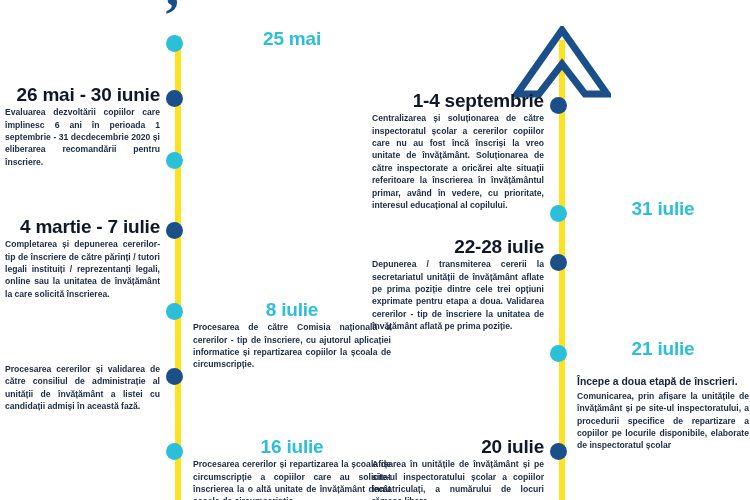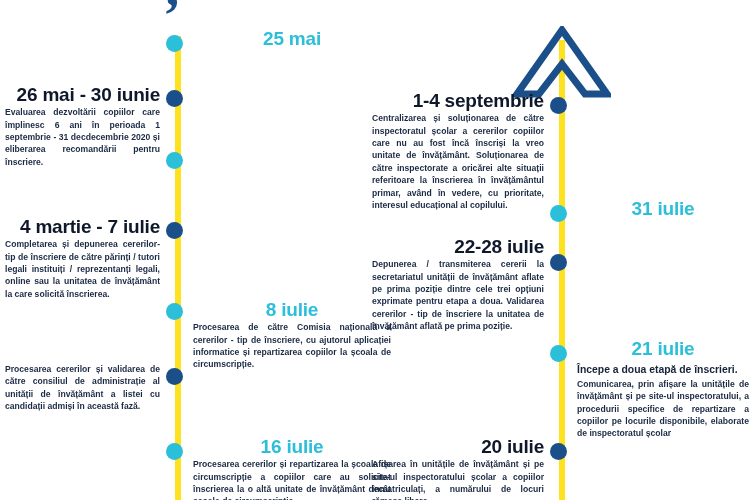--- a/index.html
+++ b/index.html
@@ -84,21 +84,21 @@
     line-height: 1.45;
     color: #1b2a44;
     font-weight: bold;
     margin: 0;
   }
   .entry .lead {
     font-size: 10.4px;
     line-height: 1.3;
     color: #152338;
     font-weight: bold;
-    margin: 4px 0 1px 0;
+    margin: 16px 0 1px 0;
   }
 
   .entry.right-text { text-align: justify; }
   .entry.right-text .head { text-align: center; }
   .entry.left-text  { text-align: justify; }
   .entry.left-text .head { text-align: right; }
 </style>
 </head>
 <body>
 

